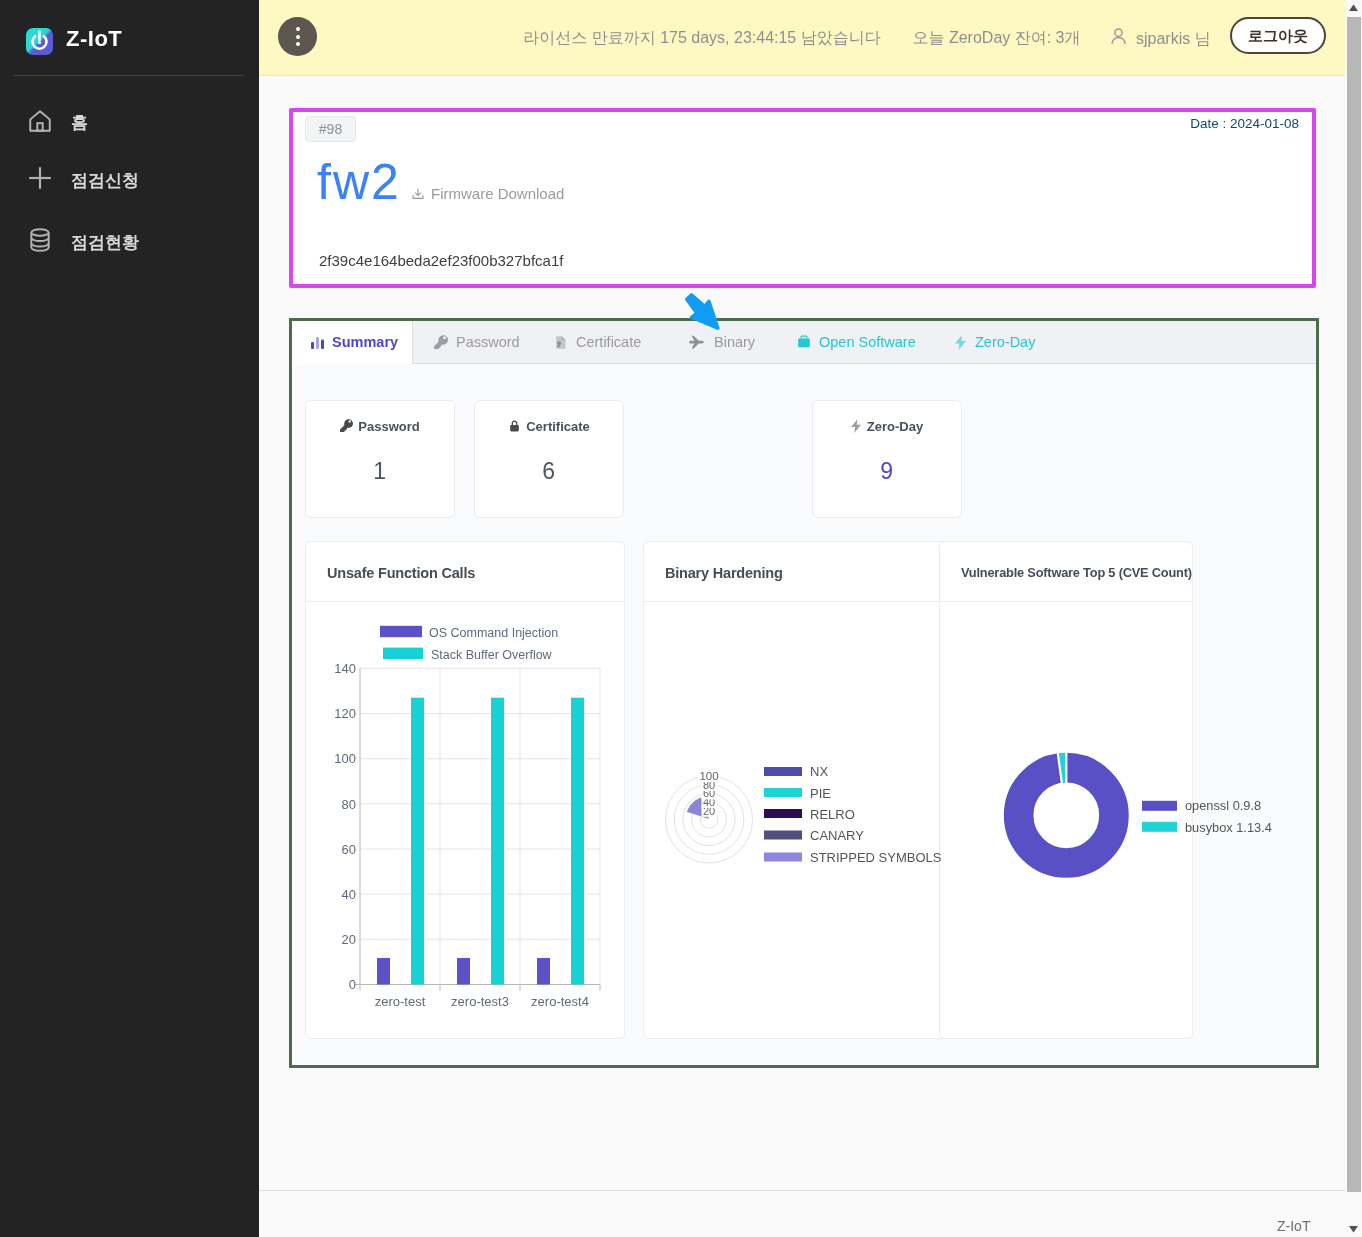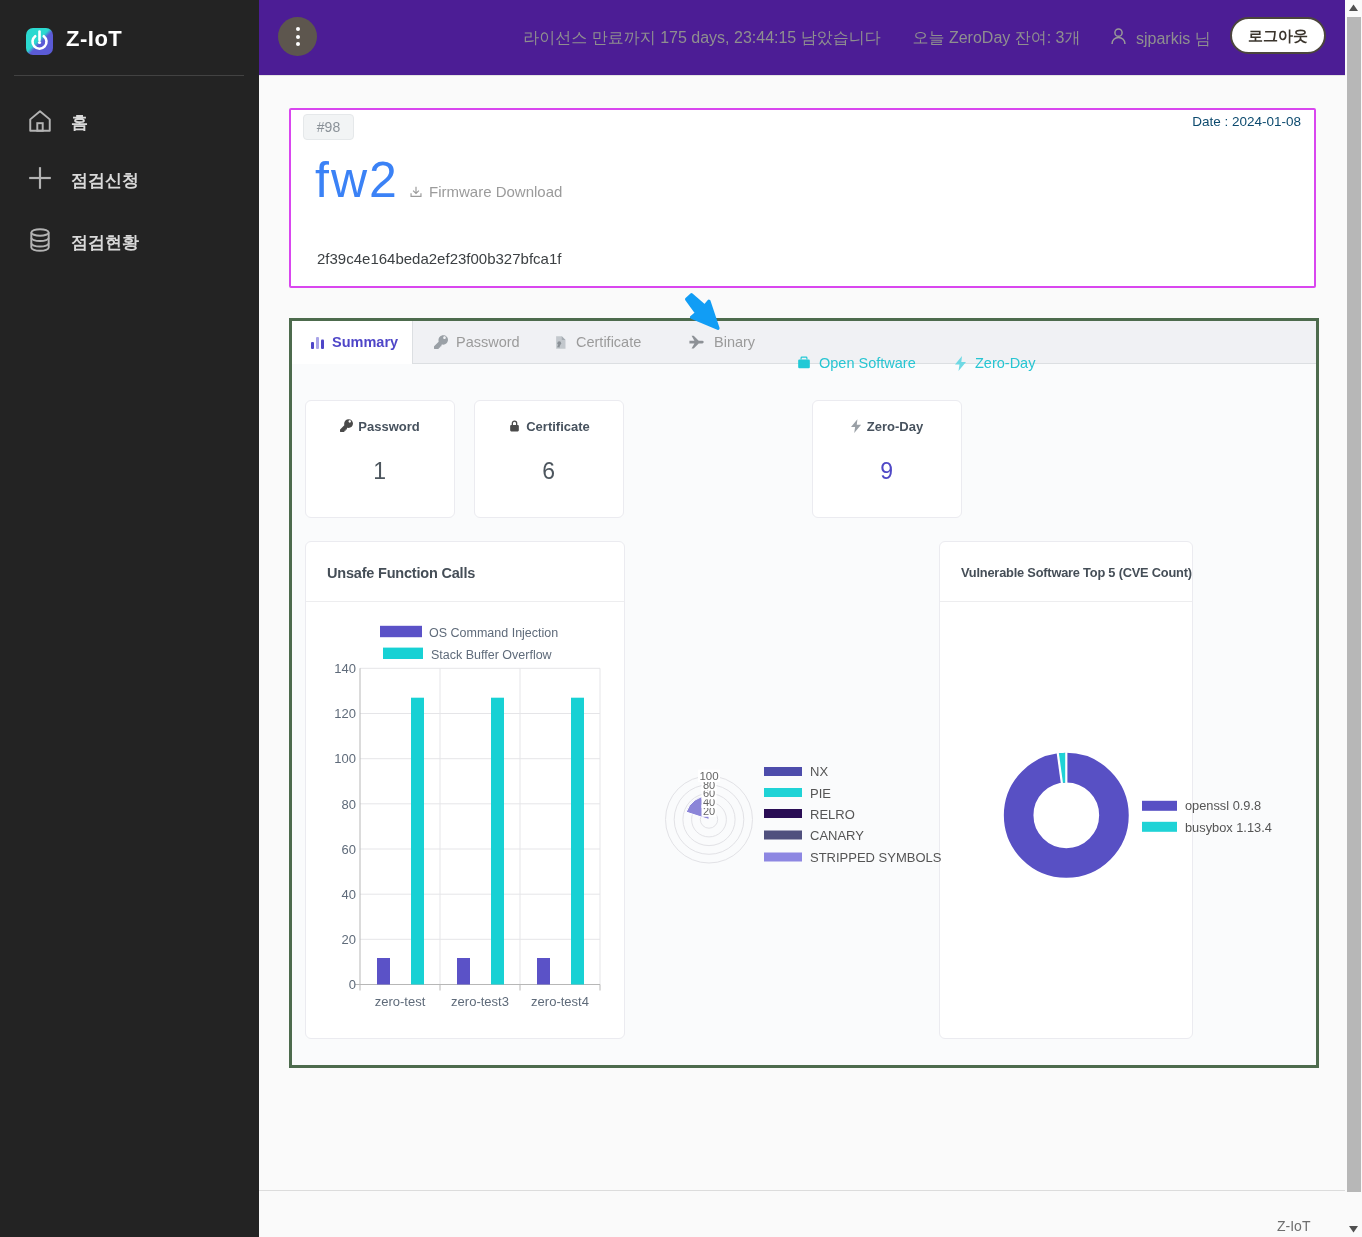--- a/index.html
+++ b/index.html
@@ -10,47 +10,47 @@
 
 #sidebar { position:absolute; left:0; top:0; width:259px; height:1237px; background:#232323; }
 #logo-icon { position:absolute; left:26px; top:28px; width:27px; height:27px; }
 #logo-text { position:absolute; left:66px; top:26px; color:#fff; font-size:22px; font-weight:bold; letter-spacing:0.5px; }
 #side-div { position:absolute; left:14px; top:75px; width:230px; border-top:1px solid #424242; }
 .nav-item { position:absolute; left:0; width:259px; height:48px; }
 .nav-icon { position:absolute; left:27px; top:0; width:26px; height:26px; }
 .nav-text { position:absolute; left:71px; color:#d9d9d9; font-size:17px; font-weight:bold; }
 
 
-#topbar { position:absolute; left:259px; top:0; width:1086px; height:76px; background:#4c1d95; border-bottom:1px solid #e3e3e3; }
+#topbar { position:absolute; left:259px; top:0; width:1086px; height:76px; background:#fef9c3; border-bottom:1px solid #e3e3e3; }
 #tb-circle { position:absolute; left:19px; top:17px; width:39px; height:39px; border-radius:50%; background:#5d564e; }
 #tb-circle .dot { position:absolute; left:17.5px; width:4px; height:4px; border-radius:50%; background:#fff; }
 .tb-gray { color:#8f8f8f; font-size:16px; }
 #tb-license { position:absolute; left:262px; top:28px; width:362px; text-align:center; white-space:nowrap; }
 #tb-zero { position:absolute; left:653px; top:28px; width:169px; text-align:center; white-space:nowrap; }
 #tb-user { position:absolute; left:877px; top:29px; }
 #logout { position:absolute; left:971px; top:17px; width:96px; height:37px; border:2px solid #4b453d; border-radius:19px; background:#fff; color:#3a342c; font-size:15px; font-weight:bold; text-align:center; line-height:33px; }
 
 
-#fwcard { position:absolute; left:289px; top:108px; width:1027px; height:180px; background:#fff; border:2px solid #d946ef; border-radius:2px; }
+#fwcard { position:absolute; left:289px; top:108px; width:1027px; height:180px; background:#fff; border:4px solid #d946ef; border-radius:2px; }
 #fwbadge { position:absolute; left:12px; top:4px; width:51px; height:26px; background:#f2f4f5; border:1px solid #e5e8ea; border-radius:4px; color:#8a9198; font-size:14px; text-align:center; line-height:24px; }
 #fwdate { position:absolute; right:13px; top:4px; color:#0c4a6e; font-size:13.5px; }
 #fwname { position:absolute; left:24px; top:41px; color:#3b82f6; font-size:50px; letter-spacing:2px; }
 #fwdl { position:absolute; left:118px; top:73px; color:#9b9b9b; font-size:15px; }
 #fwinfo { position:absolute; left:26px; top:120px; font-size:14px; color:#4a4a4a; }
 #fwinfo b { color:#22272c; }
 #fwinfo .sep { color:#d5d5d5; padding:0 16px; }
 #fwhash { position:absolute; left:26px; top:140px; font-size:15px; color:#3c4043; }
 
 
 #panel { position:absolute; left:289px; top:318px; width:1030px; height:750px; border:3px solid #4d6b4d; background:#fafbfc; }
 #tabbar { position:absolute; left:0; top:0; width:1024px; height:43px; background:#f0f1f4; border-bottom:1px solid #dcdfe2; }
 #tab-active { position:absolute; left:0; top:0; width:121px; height:43px; background:#fff; border-right:1px solid #dcdfe2; }
 .tab { position:absolute; top:0; height:42px; display:flex; align-items:center; font-size:14.5px; color:#9b9b9b; }
 .tab .ti { margin-right:8px; display:flex; }
-.teal { color:#27c5d2 !important;margin-top:21px; }
+.teal { color:#27c5d2 !important; }
 #tab-summary { color:#4f46c8; font-weight:bold; }
 
 
 .stat { position:absolute; top:79px; width:150px; height:118px; background:#fff; border:1px solid #ebebf0; border-radius:6px; }
 .stat-title { position:absolute; top:18px; width:100%; text-align:center; font-size:13px; font-weight:bold; color:#47525e; }
 .stat-num { position:absolute; top:57px; width:100%; text-align:center; font-size:23px; letter-spacing:0.5px; color:#4d565e; }
 .purple { color:#4f48c6 !important; }
 
 
 .ccard { position:absolute; top:220px; width:320px; height:498px; background:#fff; border:1px solid #ebebf0; border-radius:6px; }
@@ -197,20 +197,24 @@
   </div>
   <div class="stat" style="left:520px;">
     <div class="stat-title"><svg width="11" height="14" viewBox="0 0 12 15" fill="#9aa0a6" style="vertical-align:-2px; margin-right:5px;">
           <path d="M7 0 L0 8.5 L4.5 8.5 L3.5 15 L11 6 L6.3 6 Z"></path>
         </svg>Zero-Day</div>
     <div class="stat-num purple">9</div>
   </div>
 
   <div class="ccard" style="left:13px;">
     <h3>Unsafe Function Calls</h3>
+    <div class="hr"></div>
+  </div>
+  <div class="ccard" style="left:351px; width:319px;">
+    <h3>Binary Hardening</h3>
     <div class="hr"></div>
   </div>
   <div class="ccard" style="left:647px; width:254px;">
     <h3 style="font-size:12.8px;">Vulnerable Software Top 5 (CVE Count)</h3>
     <div class="hr"></div>
   </div>
 </div>
 
 <svg id="chart1" class="abs" style="left:305px; top:597px;" width="320" height="438" viewBox="0 0 320 438" font-family="Liberation Sans, sans-serif">
   <rect x="75" y="28.8" width="42" height="11.4" fill="#5b52c7"></rect>

